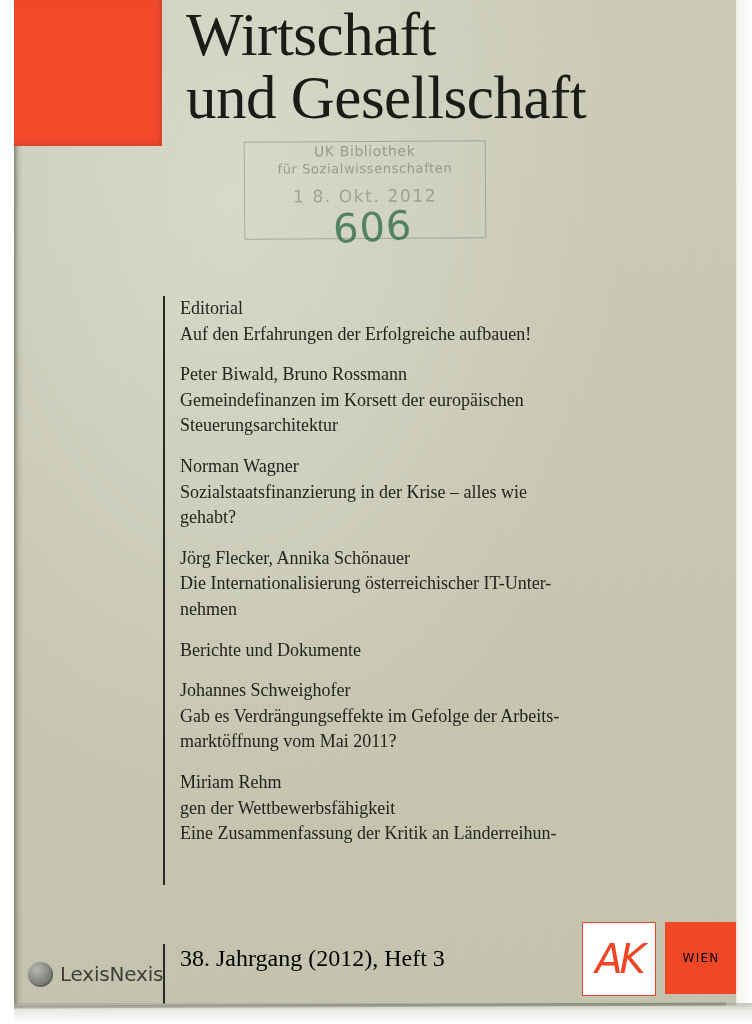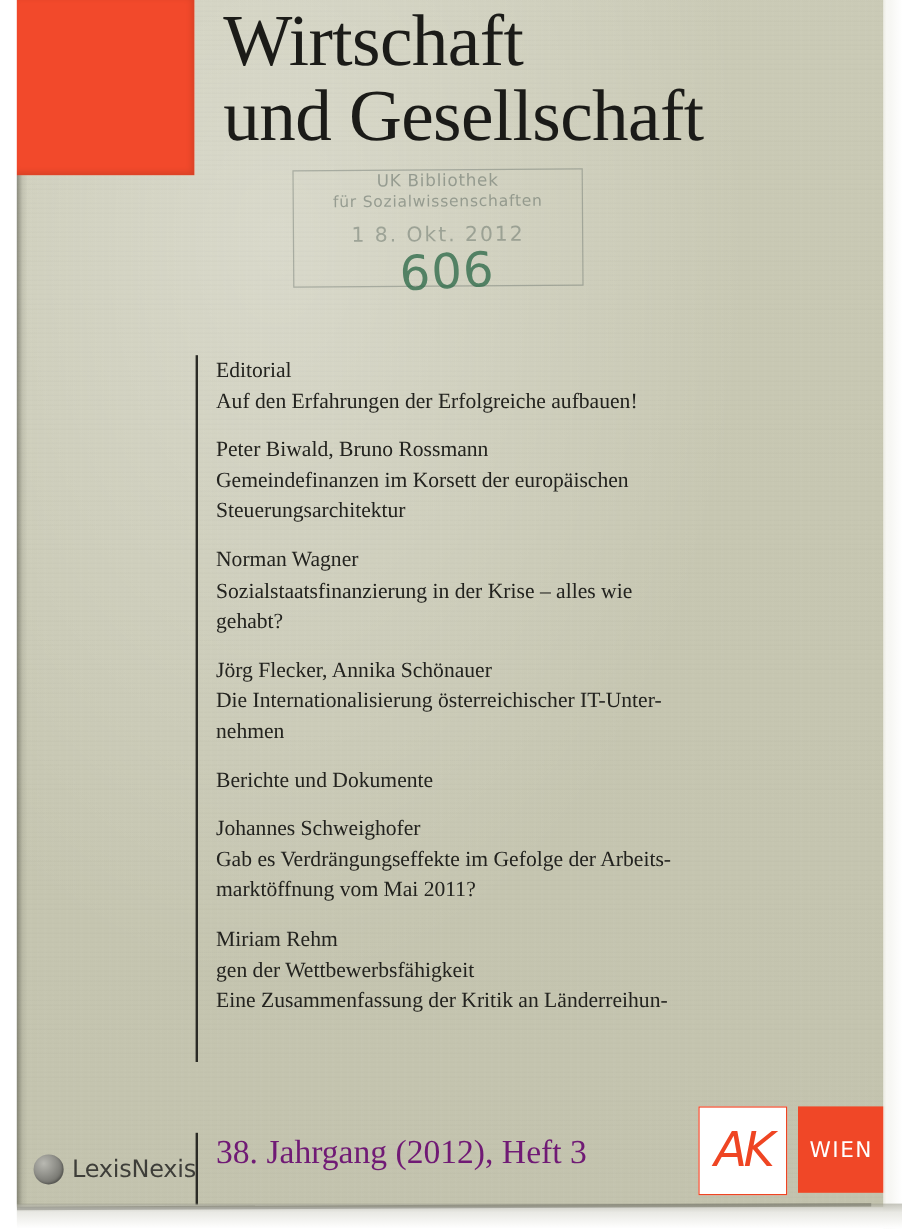--- a/index.html
+++ b/index.html
@@ -193,22 +193,22 @@
     font-family: "DejaVu Sans", sans-serif;
     font-size: 20px;
     color: #3e3e39;
     letter-spacing: -0.2px;
   }
 
   .issue-line {
     position: absolute;
     left: 180px;
     top: 945px;
-    font-size: 28px;
-    color: #701a75;
+    font-size: 24px;
+    color: #000000;
   }
 
   
   .ak-logo {
     position: absolute;
     left: 582px;
     top: 922px;
     display: flex;
     gap: 9px;
   }
@@ -230,22 +230,22 @@
   }
   .ak-city {
     width: 72px; height: 72px;
     background: #f04727;
     display: flex;
     align-items: center;
     justify-content: center;
   }
   .ak-city span {
     font-family: "DejaVu Sans", sans-serif;
-    font-size: 18px;
-    color: #ffffff;
+    font-size: 12px;
+    color: #000000;
     letter-spacing: 1.2px;
   }
 </style>
 </head>
 <body>
 
 <div id="cover">
 
   <div class="paper"></div>
   <div class="spine-shadow"></div>

